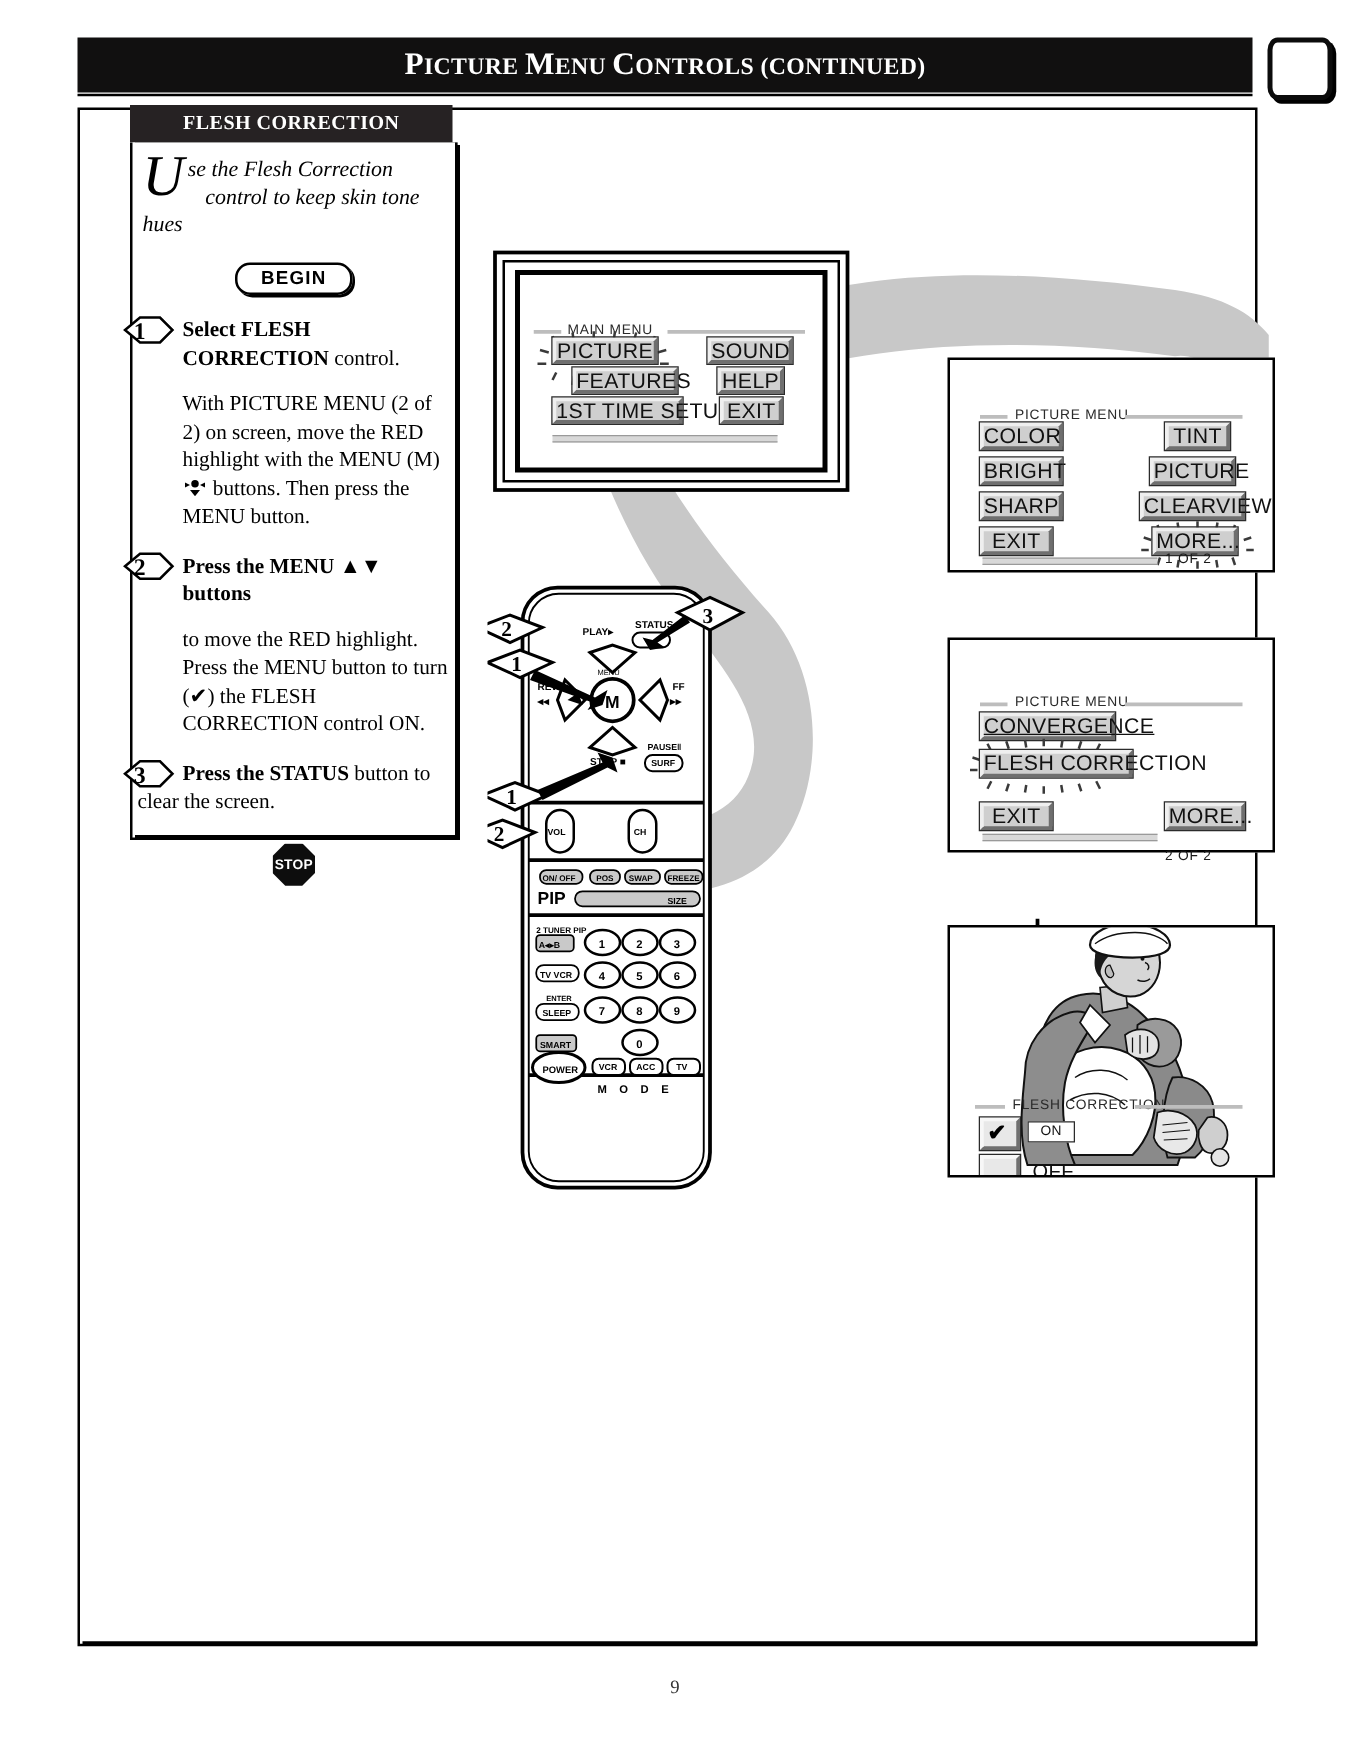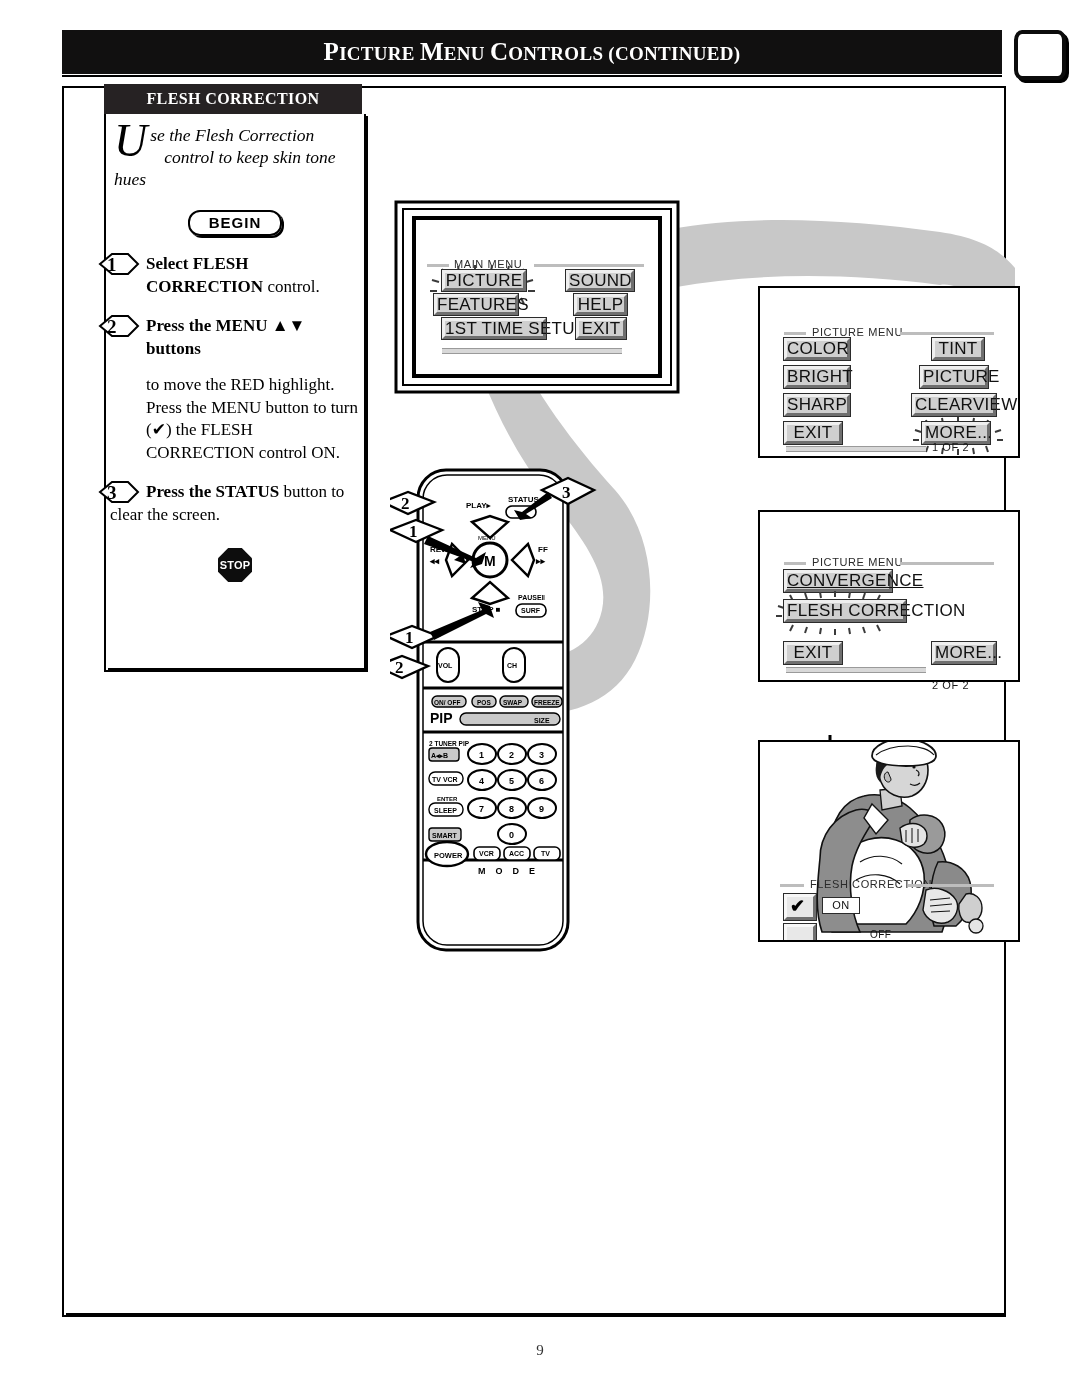--- a/index.html
+++ b/index.html
@@ -134,22 +134,22 @@
     position:absolute;background:#e8e8e8;
     border-top:3px solid #f7f7f7;border-left:3px solid #f7f7f7;
     border-right:3px solid #6f6f6f;border-bottom:3px solid #6f6f6f;
     outline:1px solid #2b2b2b;
   }
   .chk i{
     position:absolute;left:3px;top:-2px;font-style:normal;font-size:18px;
     font-family:"Liberation Sans", sans-serif;color:#000;font-weight:bold;
   }
   .plainlbl{
-    position:absolute;font-family:"Liberation Sans", sans-serif;font-size:10px;color:#111;
-    letter-spacing:.4px;white-space:nowrap;margin-left:44px;
+    position:absolute;font-family:"Liberation Sans", sans-serif;font-size:16px;color:#111;
+    letter-spacing:.4px;white-space:nowrap;
   }
   .onbox{
     position:absolute;background:#fff;border:1px solid #2b2b2b;
     font-family:"Liberation Sans", sans-serif;font-size:11px;color:#111;
     text-align:center;letter-spacing:.4px;
   }
 
   .pagenum{
     position:absolute;left:0;top:1342px;width:1080px;text-align:center;
     font-family:"Liberation Serif", serif;font-size:15px;color:#333;
@@ -187,20 +187,32 @@
 
     <div class="step">
       <span class="num">
         <svg width="42" height="24" viewBox="0 0 42 24">
           <path d="M2,12 L14,2 L30,2 L40,12 L30,22 L14,22 Z" fill="#fff" stroke="#000" stroke-width="2"></path>
           <text x="9" y="19" font-family="Liberation Serif, serif" font-size="19" font-weight="bold">1</text>
         </svg>
       </span>
       <b>Select FLESH</b><br>
       <b>CORRECTION</b><span> control.</span>
+      <div class="para">
+        <span>With PICTURE MENU (2 of 2) on screen, move the RED highlight with the MENU (M)</span>
+        <span class="navglyph">
+          <svg width="20" height="15" viewBox="0 0 20 15">
+            <path d="M2,3 L6,5 L2,7 Z" fill="#000"></path>
+            <path d="M18,3 L14,5 L18,7 Z" fill="#000"></path>
+            <circle cx="10" cy="4" r="3" fill="#000"></circle>
+            <path d="M6,9 L14,9 L10,14 Z" fill="#000"></path>
+          </svg>
+        </span>
+        <span>buttons. Then press the MENU button.</span>
+      </div>
     </div>
 
     <div class="step">
       <span class="num">
         <svg width="42" height="24" viewBox="0 0 42 24">
           <path d="M2,12 L14,2 L30,2 L40,12 L30,22 L14,22 Z" fill="#fff" stroke="#000" stroke-width="2"></path>
           <text x="9" y="19" font-family="Liberation Serif, serif" font-size="19" font-weight="bold">2</text>
         </svg>
       </span>
       <b>Press the MENU ▲▼  buttons</b>
@@ -269,21 +281,21 @@
             <line x1="96" y1="40" x2="93" y2="34"></line>
         </g>
       </svg>
 
       <div class="btn" style="left:28px;top:52px;width:78px;height:15px;line-height:15px;">
           <span>PICTURE</span>
         </div>
       <div class="btn" style="left:152px;top:52px;width:62px;height:15px;line-height:15px;">
           <span>SOUND</span>
         </div>
-      <div class="btn" style="left:20px;top:76px;width:78px;height:15px;line-height:15px;text-align:right;">
+      <div class="btn" style="left:44px;top:76px;width:78px;height:15px;line-height:15px;text-align:right;">
           <span>FEATURES</span>
         </div>
       <div class="btn" style="left:160px;top:76px;width:47px;height:15px;line-height:15px;">
           <span>HELP</span>
         </div>
       <div class="btn" style="left:28px;top:100px;width:98px;height:15px;line-height:15px;">
           <span>1ST TIME SETUP</span>
         </div>
       <div class="btn" style="left:162px;top:100px;width:44px;height:15px;line-height:15px;">
           <span>EXIT</span>

